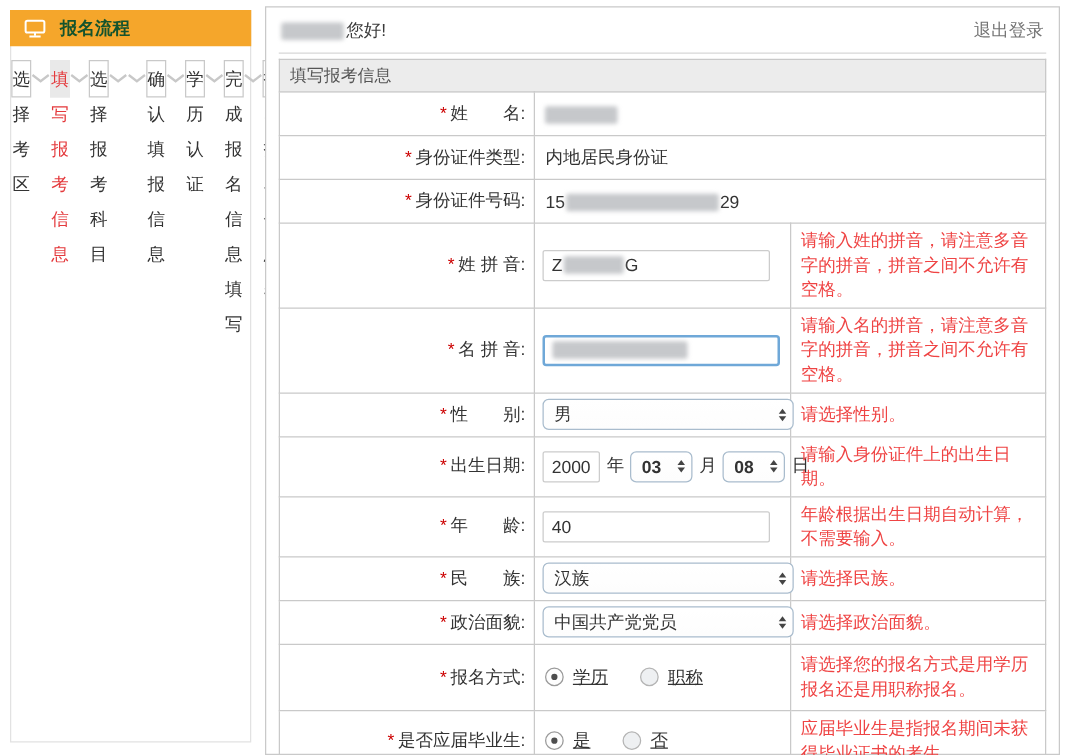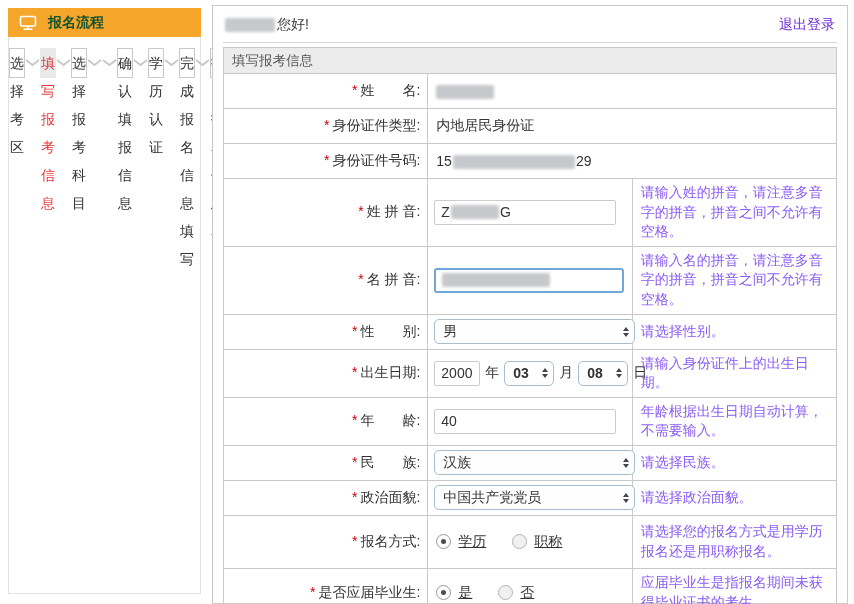--- a/index.html
+++ b/index.html
@@ -31,32 +31,32 @@
   
   .main {
     position:absolute; left:212px; top:5px; width:636px; height:599px;
     border:1px solid #c9c9c9; background:#fff;
   }
   .greeting-wrap {
     margin:0 10px; padding:10px 2px 8px 2px; border-bottom:1px solid #d8d8d8;
     display:flex; justify-content:space-between; align-items:center;gap:16px;
   }
   .greeting { display:flex; align-items:center; gap:2px; color:#3a3a3a; }
-  .logout { color:#6d28d9; text-decoration:none; cursor:pointer; }
+  .logout { color:#737373; text-decoration:none; cursor:pointer; }
 
   table.form {
     margin:4px 10px 0 10px; width:614px; border-collapse:collapse; table-layout:fixed;
   }
   table.form td { border:1px solid #c9c9c9; vertical-align:middle; font-size:14px; }
   tr.sect td {
     background:#ececec; color:#555; height:26px; padding:3px 8px; font-size:13.5px;
   }
   td.label { width:118px; text-align:right; padding:4px 7px 4px 2px; color:#333; }
   td.ctrl  { width:212px; padding:4px 6px; }
-  td.hint  { padding:4px 8px; color:#8b5cf6; font-size:13.5px; line-height:1.4; }
+  td.hint  { padding:4px 8px; color:#ef4444; font-size:13.5px; line-height:1.4; }
   tr.h35 td { height:35px; }
   tr.h46 td { height:46px; }
   tr.h53 td { height:53px; }
   .req { color:#cc0000; margin-right:3px; }
 
   
   .redact { display:inline-block; height:14px; border-radius:2px;
             background:#c6c8cb; filter:blur(1.6px); vertical-align:middle; }
   .inp {
     height:25px; border:1px solid #ccc; background:#fff; border-radius:2px;

